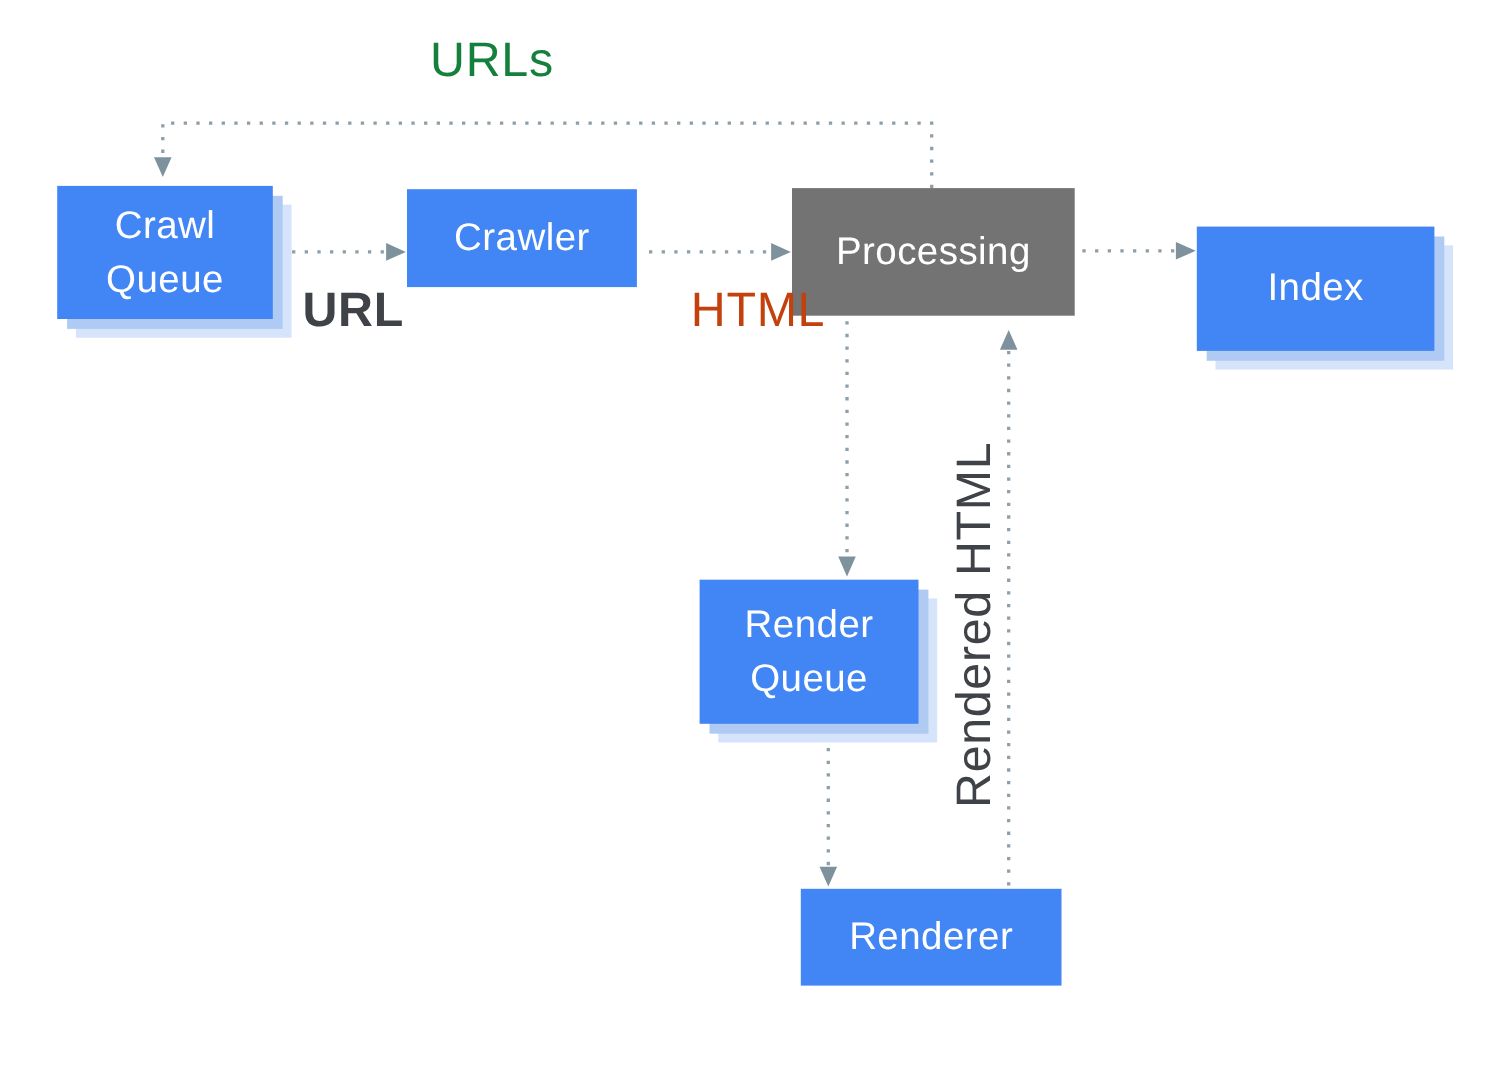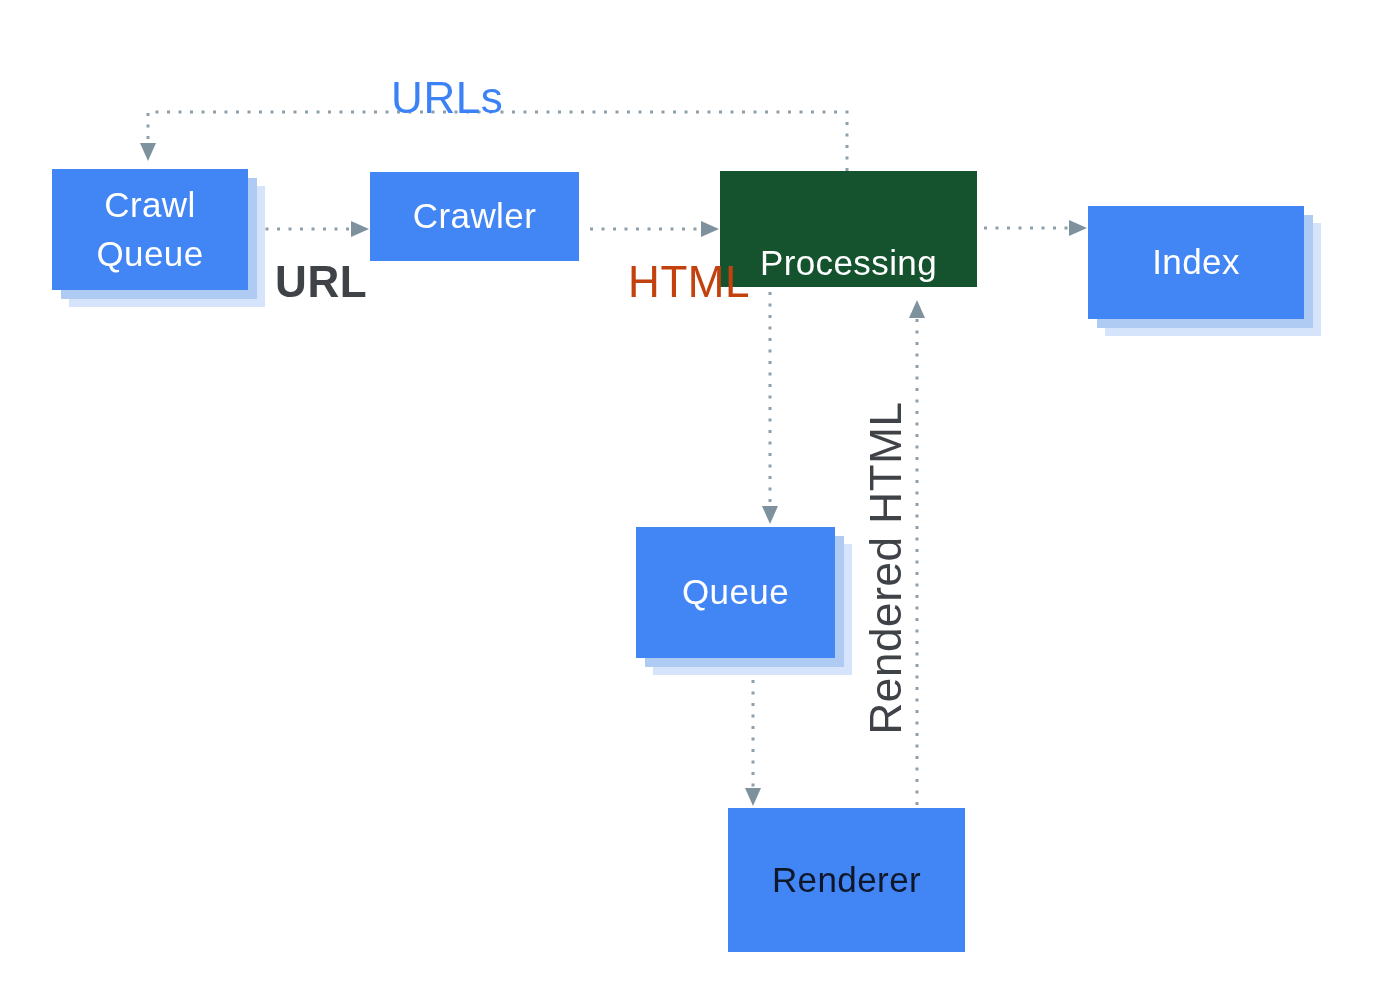--- a/index.html
+++ b/index.html
@@ -67,32 +67,33 @@
       <polygon points="917,300 909,318 925,318" fill="#7e929d"></polygon>
     </svg>
   <div id="nodes-layer">
       <div class="node" style="left: 52px; top: 169px; width: 196px; height: 121px; background: rgb(66, 133, 244); color: rgb(255, 255, 255); box-shadow: rgb(175, 203, 244) 9px 9px 0px, rgb(214, 228, 251) 17px 17px 0px;">
         <span class="line">Crawl</span>
         <span class="line">Queue</span>
       </div>
       <div class="node" style="left: 370px; top: 172px; width: 209px; height: 89px; background: rgb(66, 133, 244); color: rgb(255, 255, 255);">
         <span class="line">Crawler</span>
       </div>
-      <div class="node" style="left: 720px; top: 171px; width: 257px; height: 116px; background: #14532d; color: rgb(255, 255, 255); justify-content: flex-end;">
+      <div class="node" style="left: 720px; top: 171px; width: 257px; height: 116px; background: #737373; color: rgb(255, 255, 255);">
         <span class="line">Processing</span>
       </div>
       <div class="node" style="left: 1088px; top: 172px; width: 216px; height: 113px; background: rgb(66, 133, 244); color: rgb(255, 255, 255); box-shadow: rgb(175, 203, 244) 9px 9px 0px, rgb(214, 228, 251) 17px 17px 0px; margin-top: 34px;">
         <span class="line">Index</span>
       </div>
       <div class="node" style="left: 636px; top: 527px; width: 199px; height: 131px; background: rgb(66, 133, 244); color: rgb(255, 255, 255); box-shadow: rgb(175, 203, 244) 9px 9px 0px, rgb(214, 228, 251) 17px 17px 0px;">
+        <span class="line">Render</span>
         <span class="line">Queue</span>
       </div>
-      <div class="node" style="left: 728px; top: 808px; width: 237px; height: 144px; background: rgb(66, 133, 244); color: #0f172a;">
+      <div class="node" style="left: 728px; top: 808px; width: 237px; height: 88px; background: rgb(66, 133, 244); color: #ffffff;">
         <span class="line">Renderer</span>
       </div>
     </div>
   <div id="labels-layer">
-      <div class="edge-label" style="color: #3b82f6; left: 391px; top: 30px; margin-top: 43px;">URLs</div>
+      <div class="edge-label" style="color: #15803d; left: 391px; top: 30px;">URLs</div>
       <div class="edge-label" style="color: rgb(63, 67, 71); left: 275px; top: 257px; font-weight: bold;">URL</div>
       <div class="edge-label" style="color: #c2410c; left: 596px; top: 257px; margin-left: 32px;">HTML</div>
       <div class="edge-label rotated" style="color: rgb(63, 67, 71); left: 886px; top: 568px;">Rendered HTML</div>
     </div>
 </div>
 
 </body></html>

